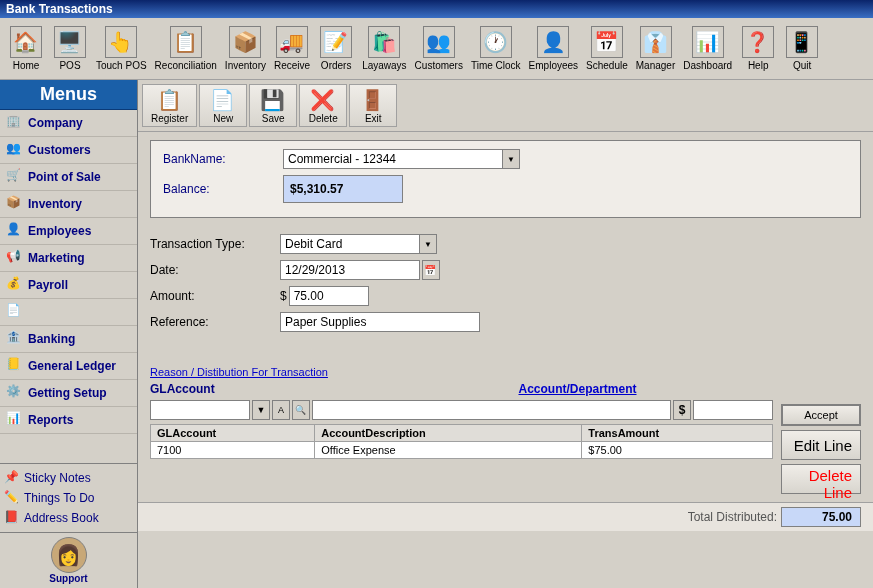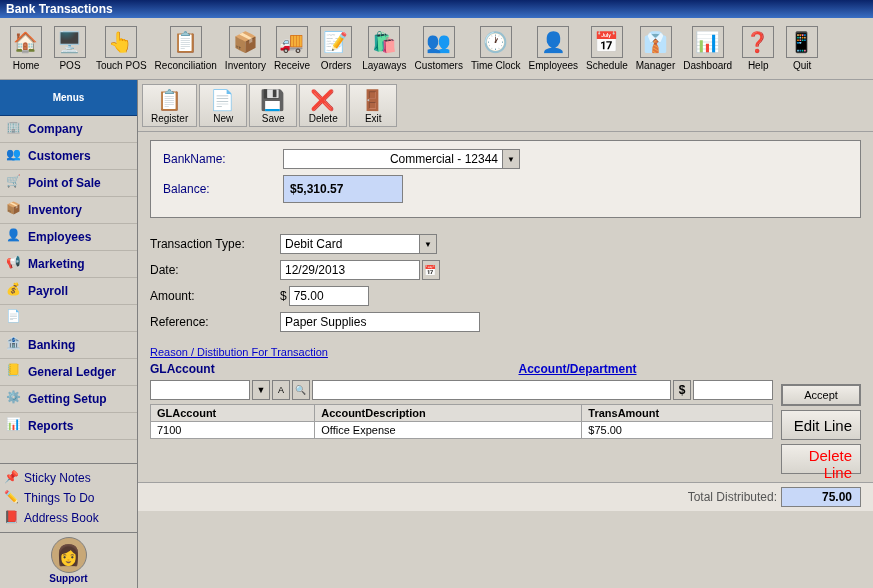--- a/index.html
+++ b/index.html
@@ -63,22 +63,22 @@
       border-right: 1px solid #808080;
       flex-shrink: 0;
       display: flex;
       flex-direction: column;
     }
     .sidebar-header {
       background: linear-gradient(to bottom, #1a5fa8, #1a5fa8);
       color: white;
       text-align: center;
       font-weight: bold;
-      font-size: 10px;
-      padding: 12px;
+      font-size: 18px;
+      padding: 4px;
       border-bottom: 1px solid #0a3a78;
     }
     .sidebar-item {
       display: flex;
       align-items: center;
       padding: 4px 6px;
       cursor: pointer;
       border-bottom: 1px solid #b8b4ac;
       color: #000080;
       font-size: 12px;
@@ -163,21 +163,20 @@
       font-weight: normal;
       color: #000080;
       flex-shrink: 0;
     }
     .form-label.balance { color: #000080; }
     .form-input {
       border: 1px solid #808080;
       padding: 2px 4px;
       background: white;
       height: 20px;
-      text-align: right;
     }
     .form-input-wide { width: 220px; }
     .balance-value {
       background: #c8d8f8;
       border: 1px solid #808080;
       padding: 2px 6px;
       font-weight: bold;
       min-width: 120px;
       height: 28px;
       display: flex;
@@ -228,20 +227,21 @@
       display: flex;
       align-items: center;
       justify-content: center;
       font-size: 10px;
       margin-left: 2px;
     }
 
     
     .dist-section {
       padding: 0 12px;
+      margin-top: 20px;
     }
     .dist-link {
       color: #0000cc;
       text-decoration: underline;
       cursor: pointer;
       font-size: 11px;
       margin-bottom: 4px;
       display: block;
     }
     .dist-header-row {

